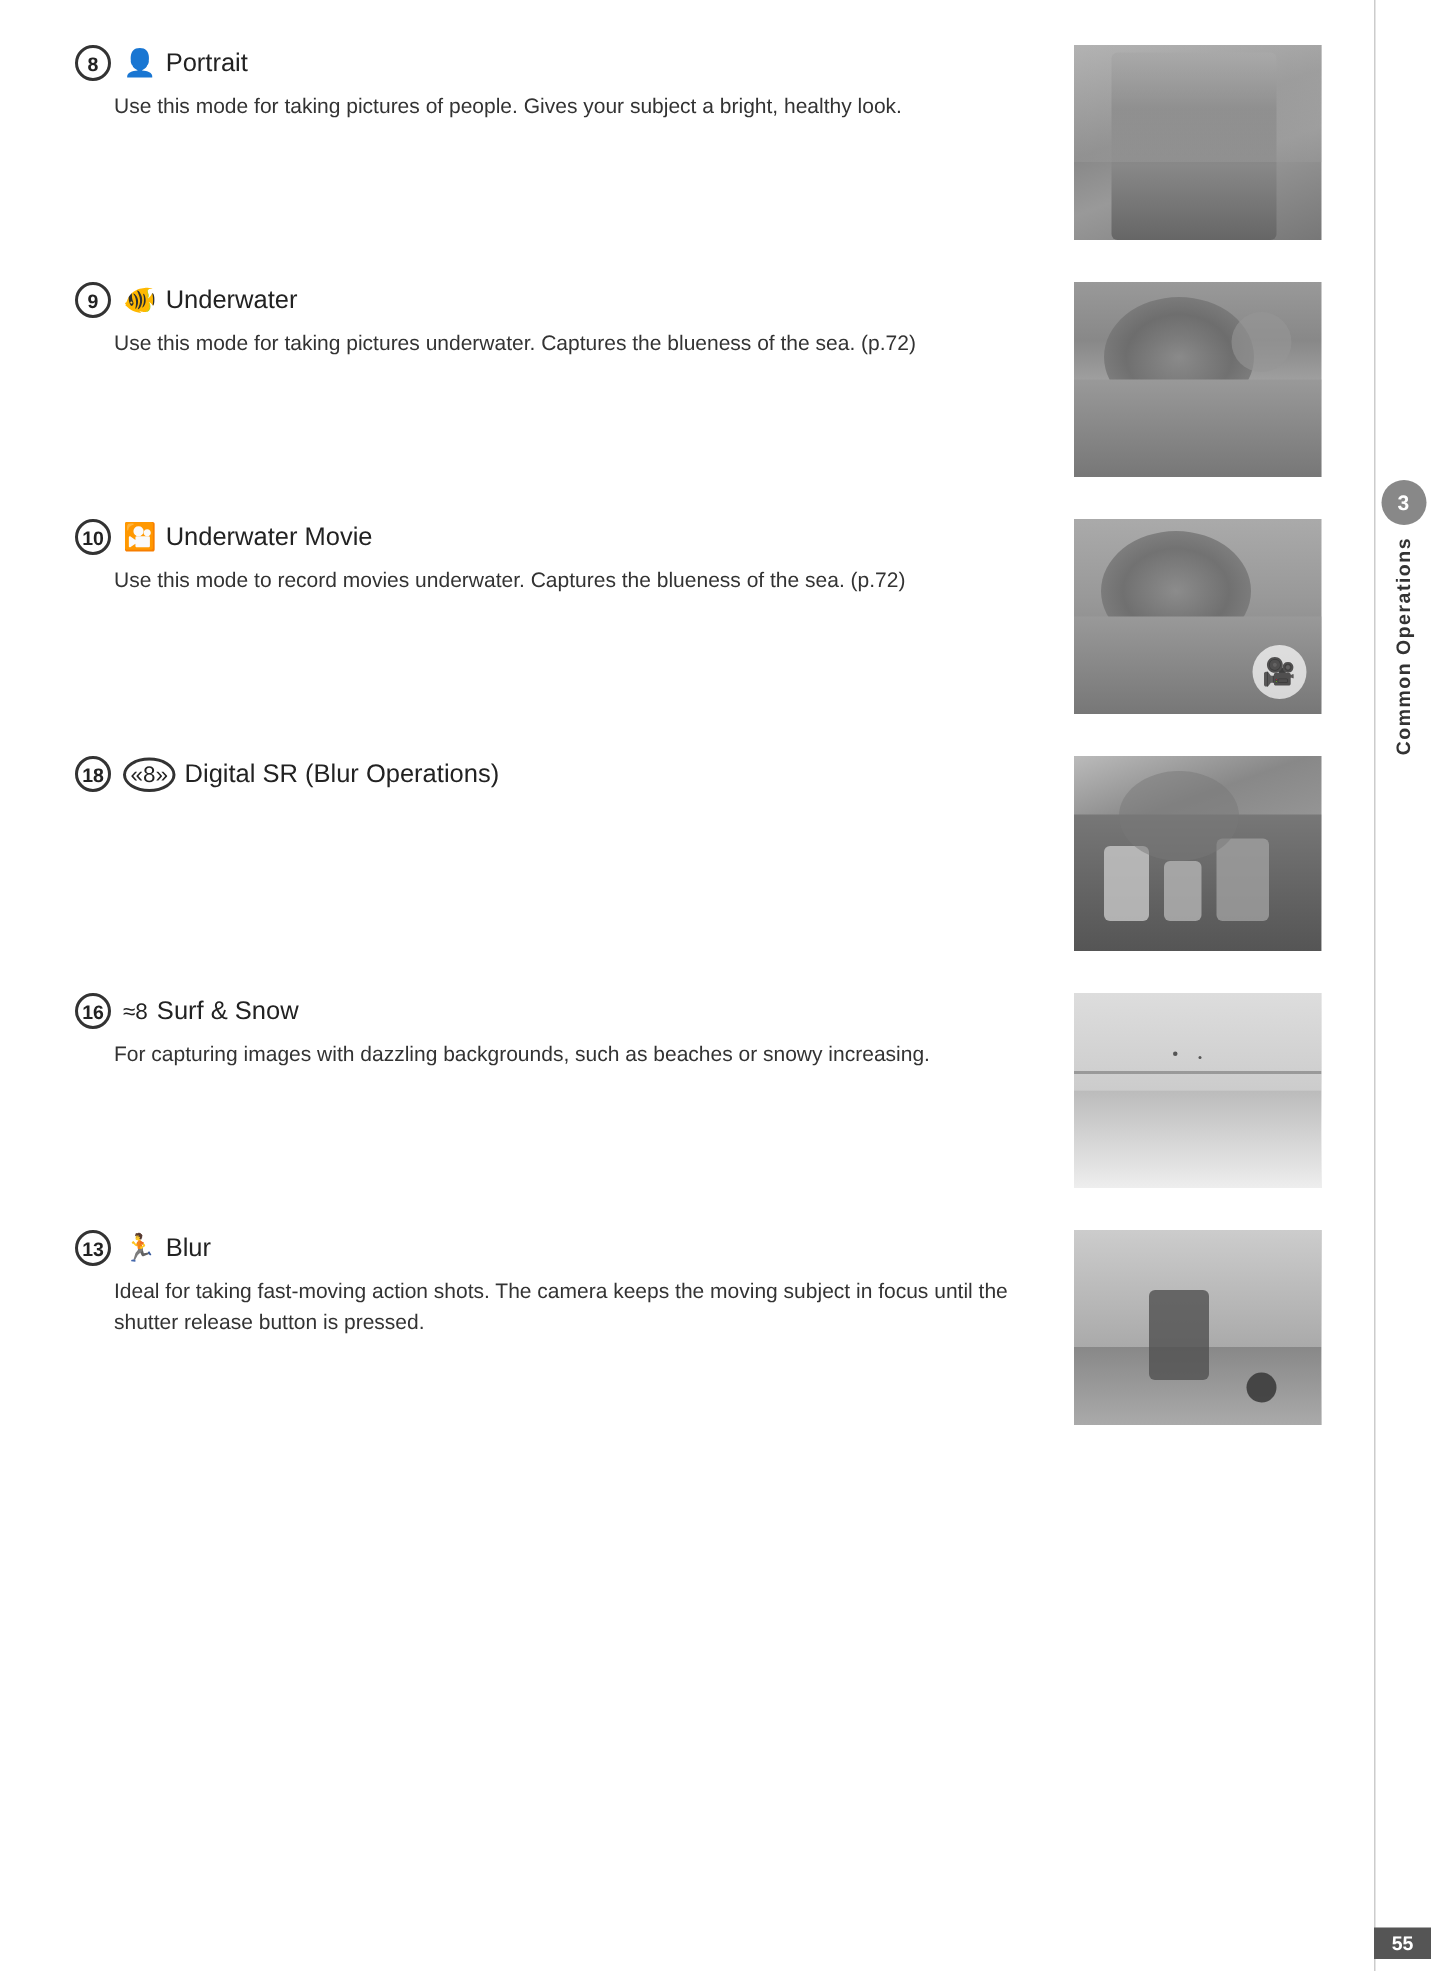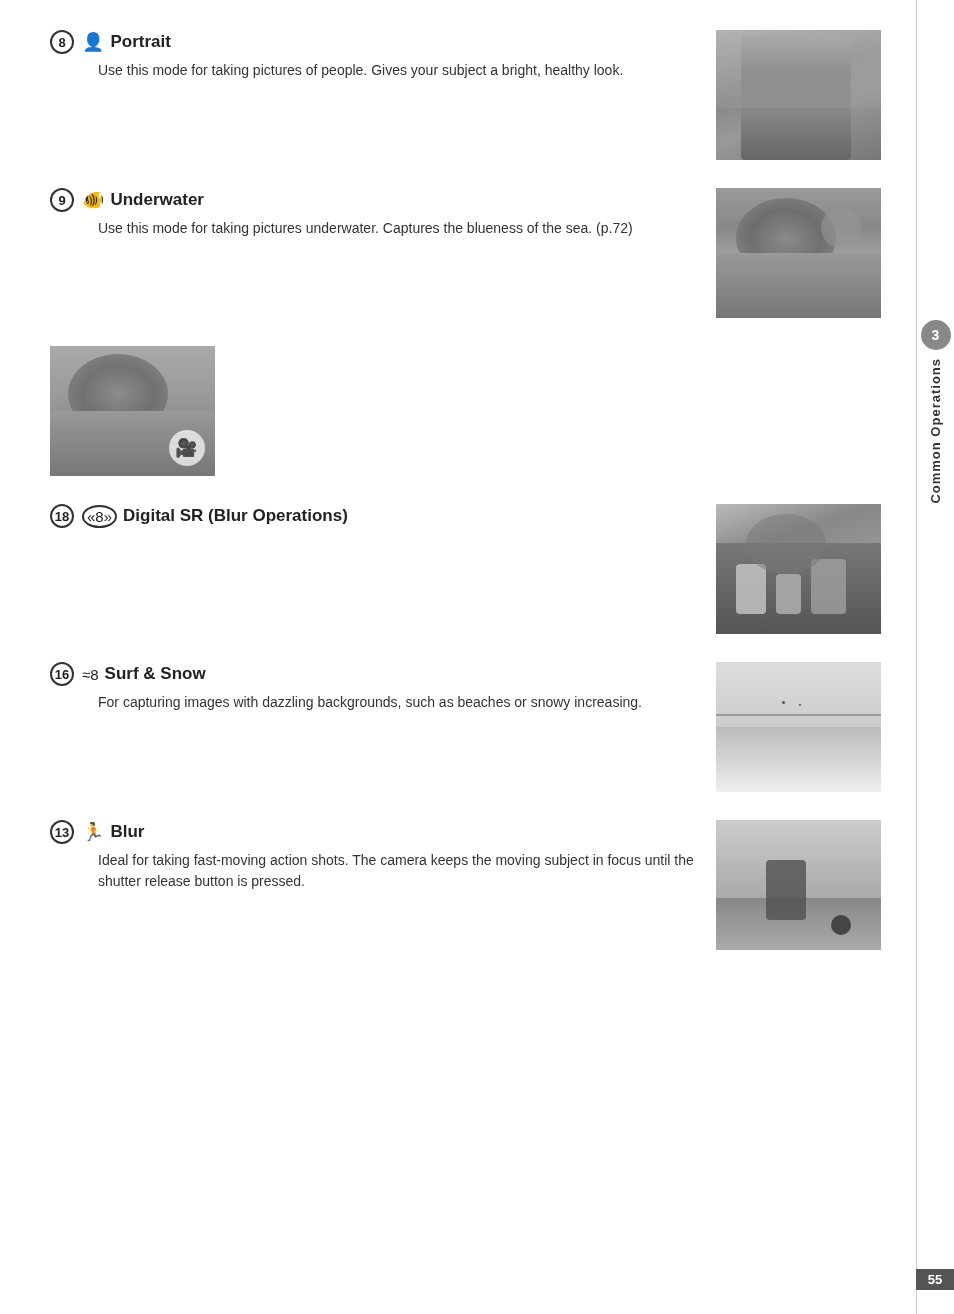--- a/index.html
+++ b/index.html
@@ -54,21 +54,21 @@
       transform: rotate(180deg);
       font-size: 13px;
       color: #333;
       letter-spacing: 1px;
       white-space: nowrap;
       font-weight: bold;
     }
 
     .page-number {
       position: absolute;
-      bottom: 24px;
+      bottom: 8px;
       right: 0;
       width: 38px;
       background: #555;
       color: #fff;
       text-align: center;
       font-size: 13px;
       font-weight: bold;
       padding: 3px 0;
     }
 
@@ -94,25 +94,25 @@
       margin-bottom: 6px;
     }
 
     .entry-icon {
       font-size: 18px;
       margin-right: 6px;
     }
 
     .entry-title {
       font-size: 17px;
-      font-weight: bold;
+      font-weight: normal;
     }
 
     .entry-body {
-      margin-left: 48px;
+      margin-left: 26px;
       font-size: 14px;
       line-height: 1.5;
       color: #333;
     }
 
     
     .photo-placeholder {
       width: 165px;
       height: 130px;
       background: #ccc;
@@ -224,20 +224,28 @@
       <div class="entry-right">
         <div class="photo-placeholder underwater">
           <div style="position:absolute;top:10px;left:20px;width:100px;height:80px;background:radial-gradient(ellipse,#888 0%,#666 50%,#888 100%);border-radius:50%;opacity:0.8;"></div>
           <div style="position:absolute;bottom:0;left:0;right:0;height:50%;background:linear-gradient(180deg,#999 0%,#777 100%);"></div>
           <div style="position:absolute;top:20px;right:20px;width:40px;height:40px;background:rgba(150,150,150,0.6);border-radius:50%;"></div>
         </div>
       </div>
     </div>
 
     <div class="entry">
+      <div class="entry-left">
+        <div class="entry-header">
+          <span class="num-circle">10</span>
+          <span class="entry-icon">🎦</span>
+          <span class="entry-title">Underwater Movie</span>
+        </div>
+        <div class="entry-body">Use this mode to record movies underwater. Captures the blueness of the sea. (p.72)</div>
+      </div>
       <div class="entry-right">
         <div class="photo-placeholder underwater-movie">
           <div style="position:absolute;top:8px;left:18px;width:100px;height:80px;background:radial-gradient(ellipse,#888 0%,#666 50%,#888 100%);border-radius:50%;opacity:0.8;"></div>
           <div style="position:absolute;bottom:0;left:0;right:0;height:50%;background:linear-gradient(180deg,#999 0%,#777 100%);"></div>
           <div class="movie-icon">🎥</div>
         </div>
       </div>
     </div>
 
     <div class="entry">

